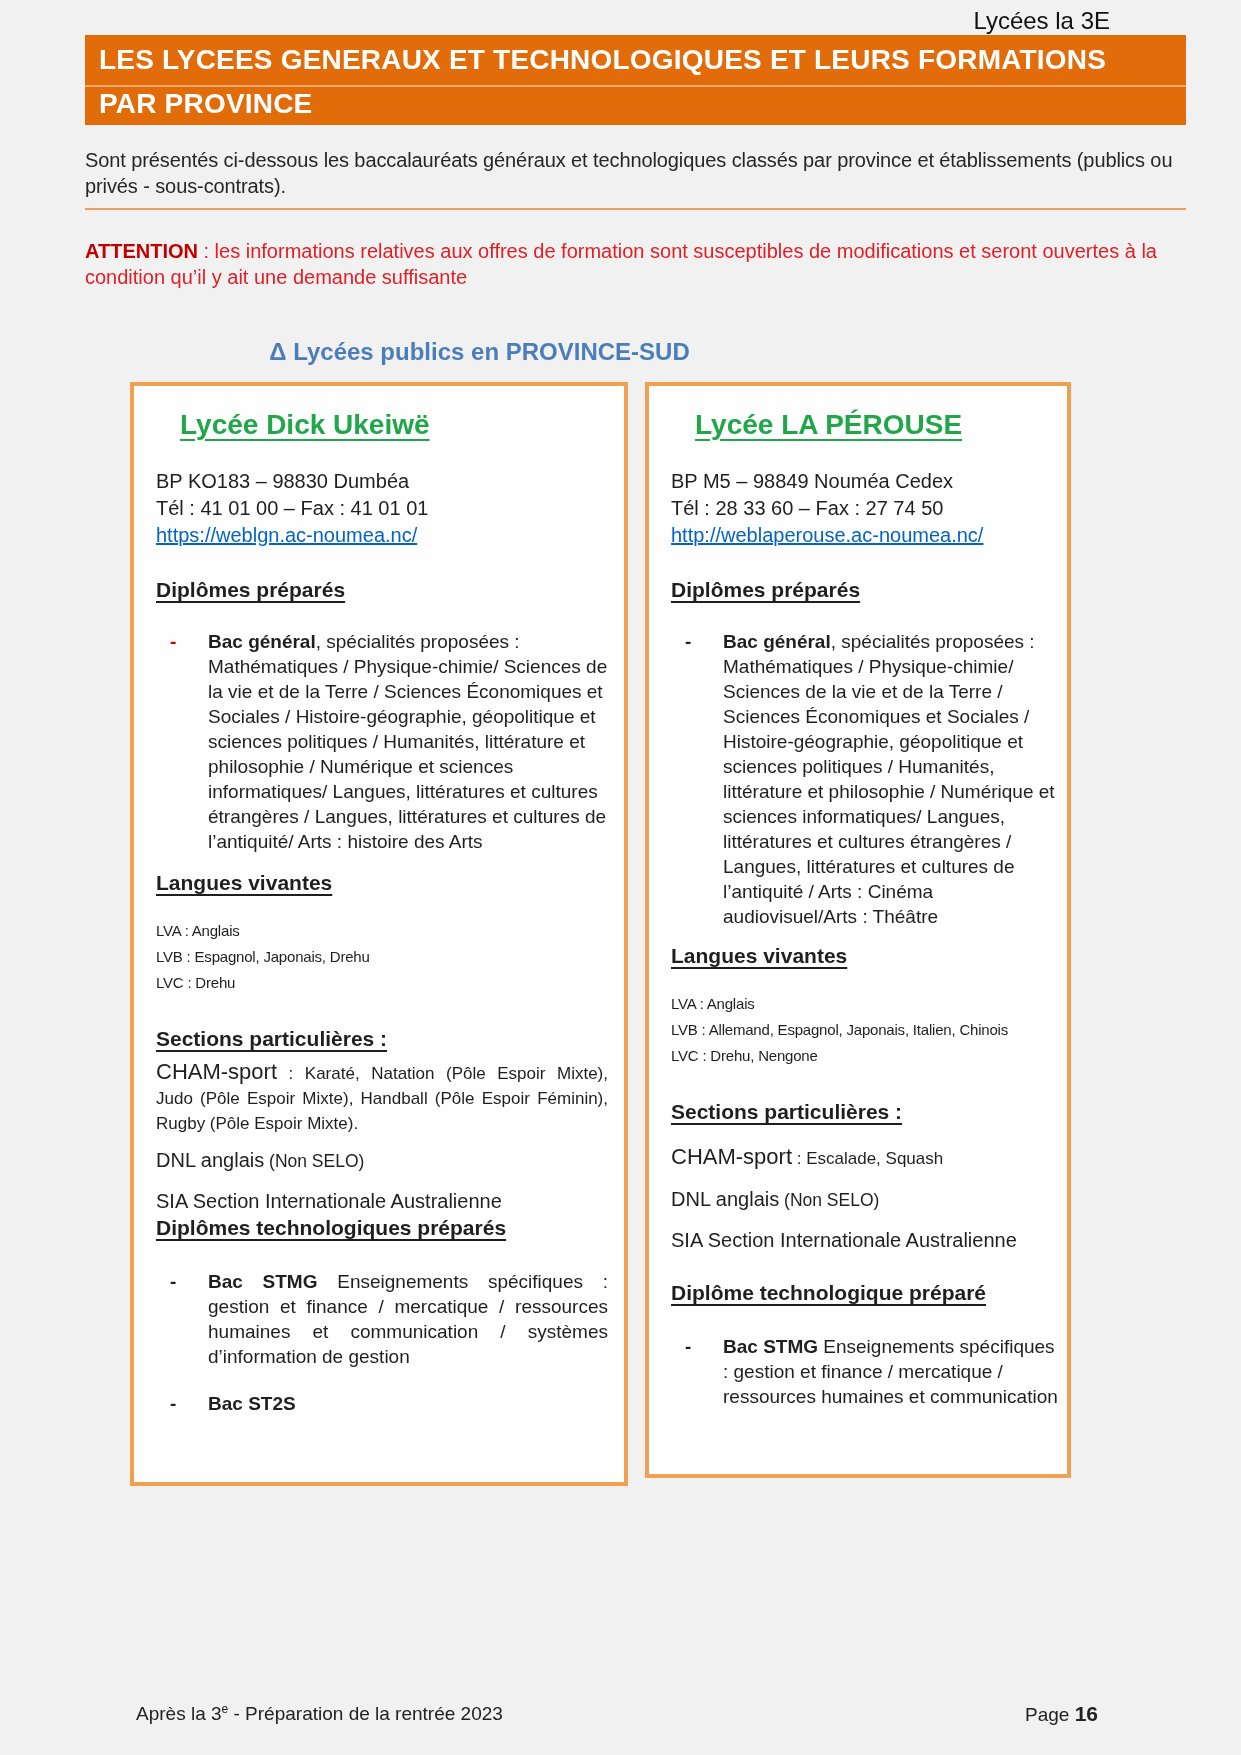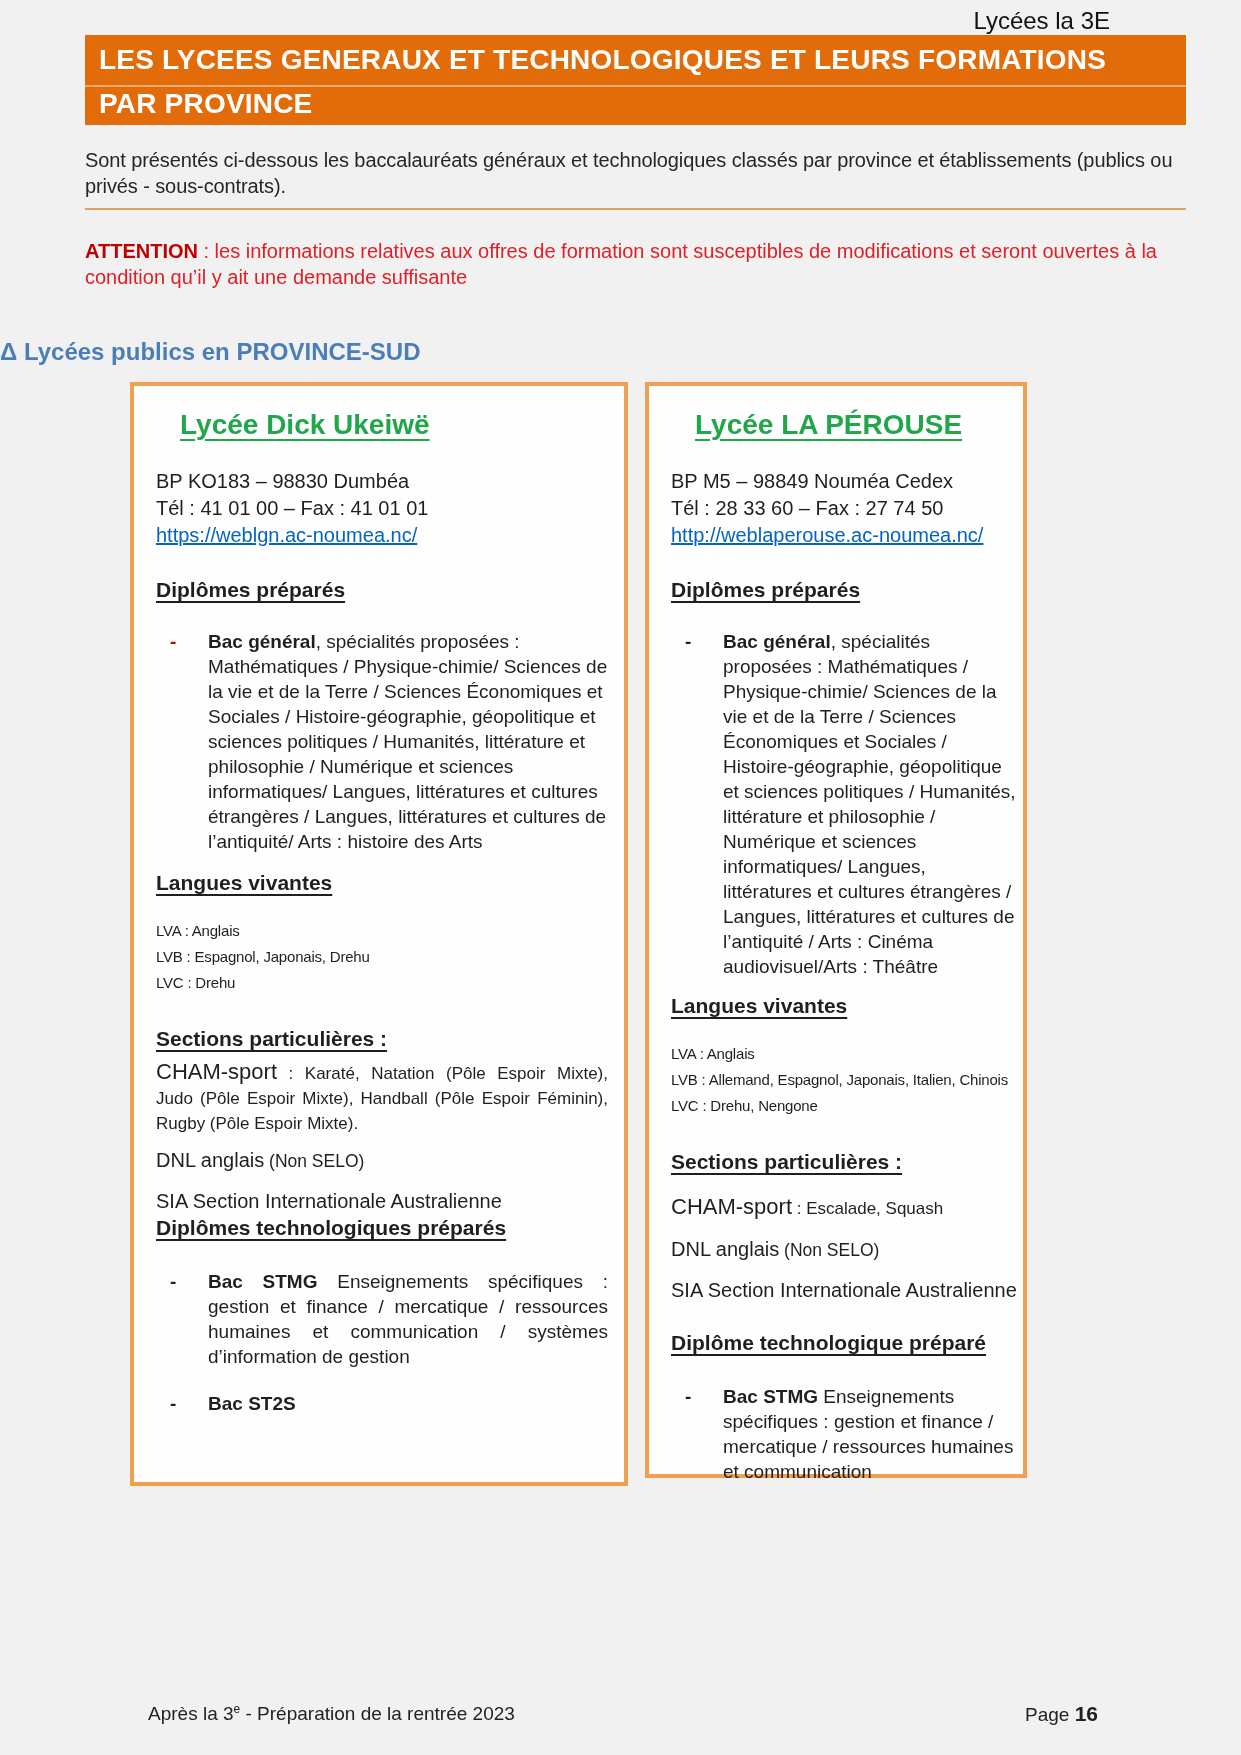--- a/index.html
+++ b/index.html
@@ -54,36 +54,37 @@
     color:var(--red,#E02026);
   }
   .attention .att-label{
     font-weight:bold;
     color:var(--dark-red,#C00000);
   }
   .section-title{
     margin-top:48px;
     width:1057px;
     padding-right:98px;
+    text-align:center;
     font-size:24px;
     font-weight:bold;
     color:var(--blue-heading,#4B7EB8);
   }
   .boxes{
     display:flex;
     align-items:flex-start;
     margin:16px 0 0 130px;
     gap:17px;
   }
   .box{
     background:#FEFEFE;
     border:4px solid var(--box-border,#F0A051);
   }
   .box.left{ width:498px; height:1104px; padding:24px 16px 24px 22px; }
-  .box.right{ width:382px; height:1096px; padding:24px 4px 24px 22px; }
+  .box.right{ width:426px; height:1096px; padding:24px 4px 24px 22px; }
   .school-name{
     display:inline-block;
     margin-left:24px;
     color:var(--green,#21A64A);
     font-size:28px;
     line-height:30px;
     font-weight:bold;
     text-decoration:underline;
     text-underline-offset:5px;
   }
@@ -109,21 +110,21 @@
   .bullet .btxt{ flex:1; }
   .justify .btxt{ text-align:justify; }
   .lv-block{ margin-top:22px; font-size:15px; line-height:26px; }
   .lv-block div{ white-space:nowrap; letter-spacing:-.2px; }
   .cham{ font-size:22px; line-height:23px; text-align:justify; }
   .cham .small-txt{ font-size:17px; }
   .plain{ font-size:20px; line-height:27px; }
   .plain .small-txt{ font-size:17.5px; }
   .footer{
     position:absolute;
-    top:1702px; left:148px; right:143px;
+    top:1702px; left:136px; right:143px;
     display:flex;
     justify-content:space-between;
     font-size:19px;
     color:#222;
     gap:10px;
   }
   .footer sup{ font-size:12px; }
   .page-num b{ font-size:21px; }
 </style>
 </head>

